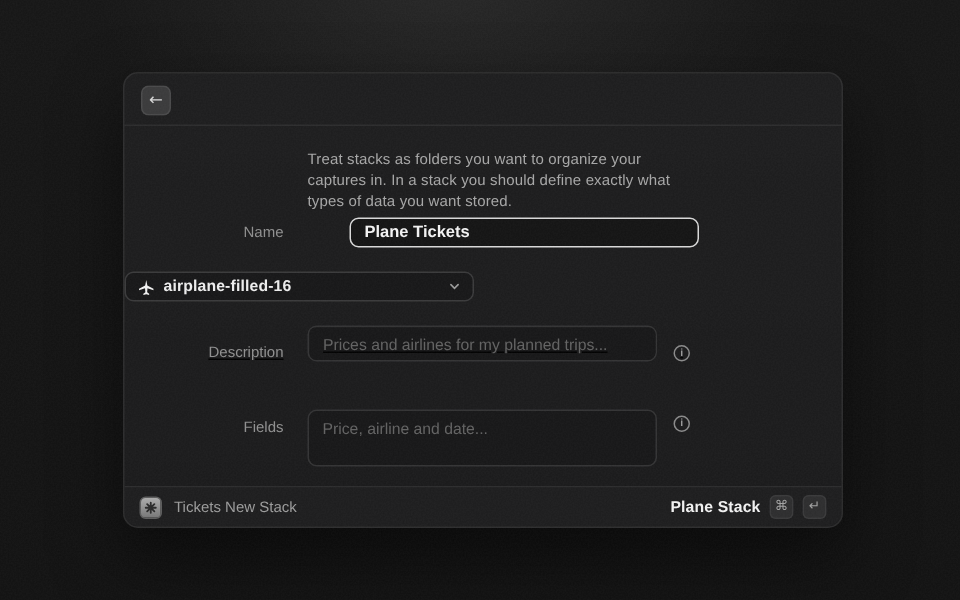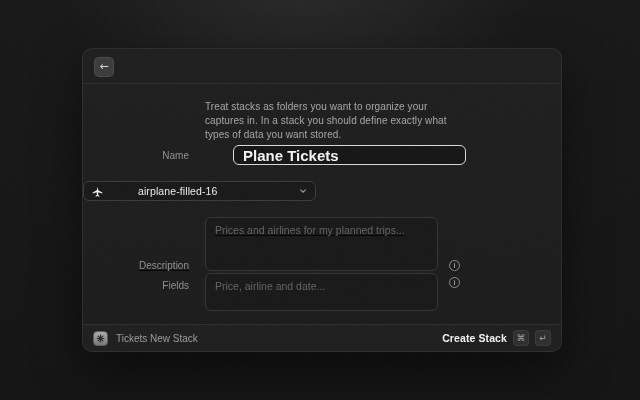--- a/index.html
+++ b/index.html
@@ -49,44 +49,44 @@
   }
   .row-name   { top:96px;gap:28px; }
   .row-icon   { top:132px; }
   .row-desc   { top:168px; align-items:flex-end;text-decoration:underline; }
   .row-fields { top:224px; align-items:flex-start; }
   .row-desc .lbl, .row-fields .lbl { margin-top:7px; }
 
   .text-input {
     width:233px; height:20px; border-radius:6px;
     background:#141414; border:1px solid #d8d8d8;
-    color:#f2f2f2; font-size:15px; font-weight:bold; padding:3px 9px;
+    color:#f2f2f2; font-size:11px; font-weight:bold; padding:3px 9px;
     font-family:"Liberation Sans","DejaVu Sans",sans-serif;
     outline:none;
   }
   .select {
     width:233px; height:20px; border-radius:6px;
     background:#171718; border:1px solid #3a3a3b;
     display:flex; align-items:center; padding:0 8px; cursor:pointer;
   }
   .select .plane { display:flex; flex:none; margin-right:6px; }
   .select .select-value {
-    color:#ececec; font-size:10.5px; font-weight:normal; letter-spacing:.1px;margin-left:29px;
+    color:#ececec; font-size:10.5px; font-weight:bold; letter-spacing:.1px;
   }
   .select .chev { margin-left:auto; display:flex; }
 
   .ta {
     width:233px; resize:none; border-radius:6px;
     background:#171718; border:1px solid #333334;
     color:#e8e8e8; font-size:10.5px; padding:6px 9px;
     font-family:"Liberation Sans","DejaVu Sans",sans-serif;
     outline:none;
   }
   .ta::placeholder { color:#626262; }
-  .ta-desc { height:54px; }
+  .ta-desc { height:24px; }
   .ta-fields { height:38px; }
 
   .info {
     flex:none; margin-left:11px; margin-top:4px;
     width:11px; height:11px; border:1px solid #8a8a8a; border-radius:50%;
     color:#9a9a9a; font-size:7px; line-height:9px; text-align:center;
     font-weight:bold;
   }
   
   .modal-footer {
@@ -164,21 +164,21 @@
     <div class="modal-footer">
       <div class="footer-left">
         <span class="logo">
           <svg width="9" height="9" viewBox="0 0 12 12" stroke="#2a2a2a" stroke-width="1.6" stroke-linecap="round">
             <path d="M6 1.5v9M1.5 6h9M2.8 2.8l6.4 6.4M9.2 2.8L2.8 9.2"></path>
           </svg>
         </span>
         <span class="footer-title">Tickets New Stack</span>
       </div>
       <div class="footer-right">
-        <span class="submit-label">Create Stack</span>
+        <span class="submit-label">Plane Stack</span>
         <span class="key">⌘</span>
         <span class="key">↵</span>
       </div>
     </div>
 
   </div>
 
   <svg class="noise">
     <filter id="grain">
       <feTurbulence type="fractalNoise" baseFrequency="0.9" numOctaves="2" stitchTiles="stitch"></feTurbulence>

